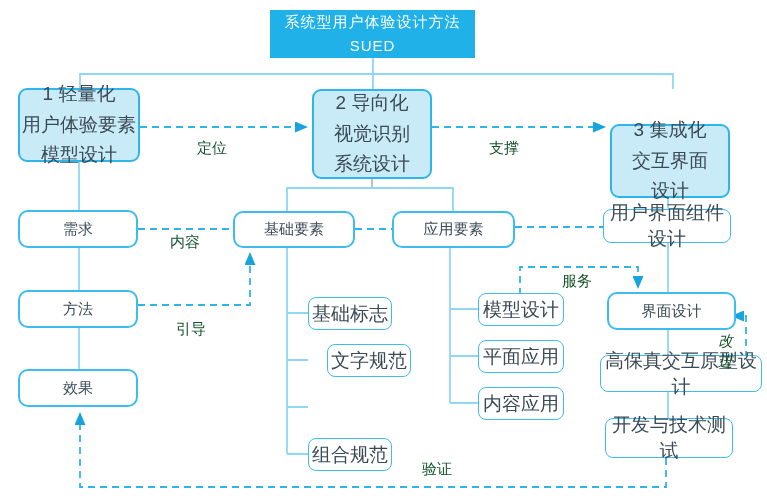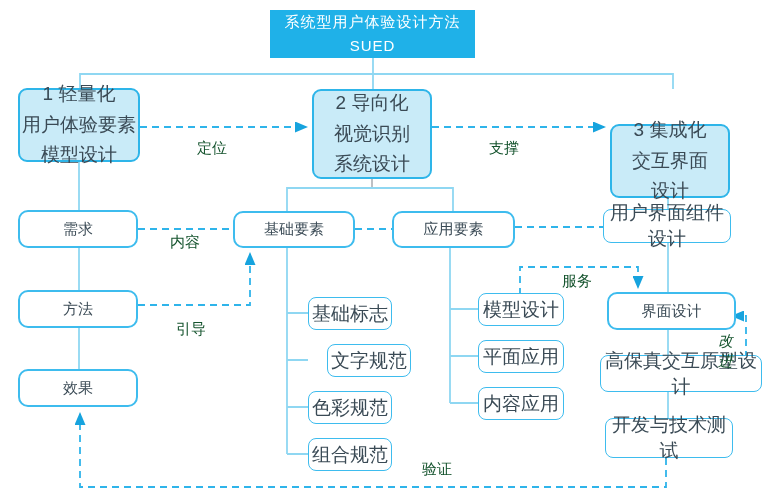--- a/index.html
+++ b/index.html
@@ -91,23 +91,20 @@
   <div class="box node" style="left:392px;top:211px;width:123px;height:37px;">
     <span>应用要素</span>
   </div>
 
   <div class="box node small" style="left:308px;top:297px;width:84px;height:33px;">
     <span>基础标志</span>
   </div>
   <div class="box node small" style="left:308px;top:344px;width:84px;height:33px;margin-left:19px;">
     <span>文字规范</span>
   </div>
-  <div class="box node small" style="left:308px;top:391px;width:84px;height:33px;">
-    <span>色彩规范</span>
-  </div>
   <div class="box node small" style="left:308px;top:438px;width:84px;height:33px;">
     <span>组合规范</span>
   </div>
 
   <div class="box node small" style="left:478px;top:293px;width:86px;height:33px;">
     <span>模型设计</span>
   </div>
   <div class="box node small" style="left:478px;top:340px;width:86px;height:33px;">
     <span>平面应用</span>
   </div>

